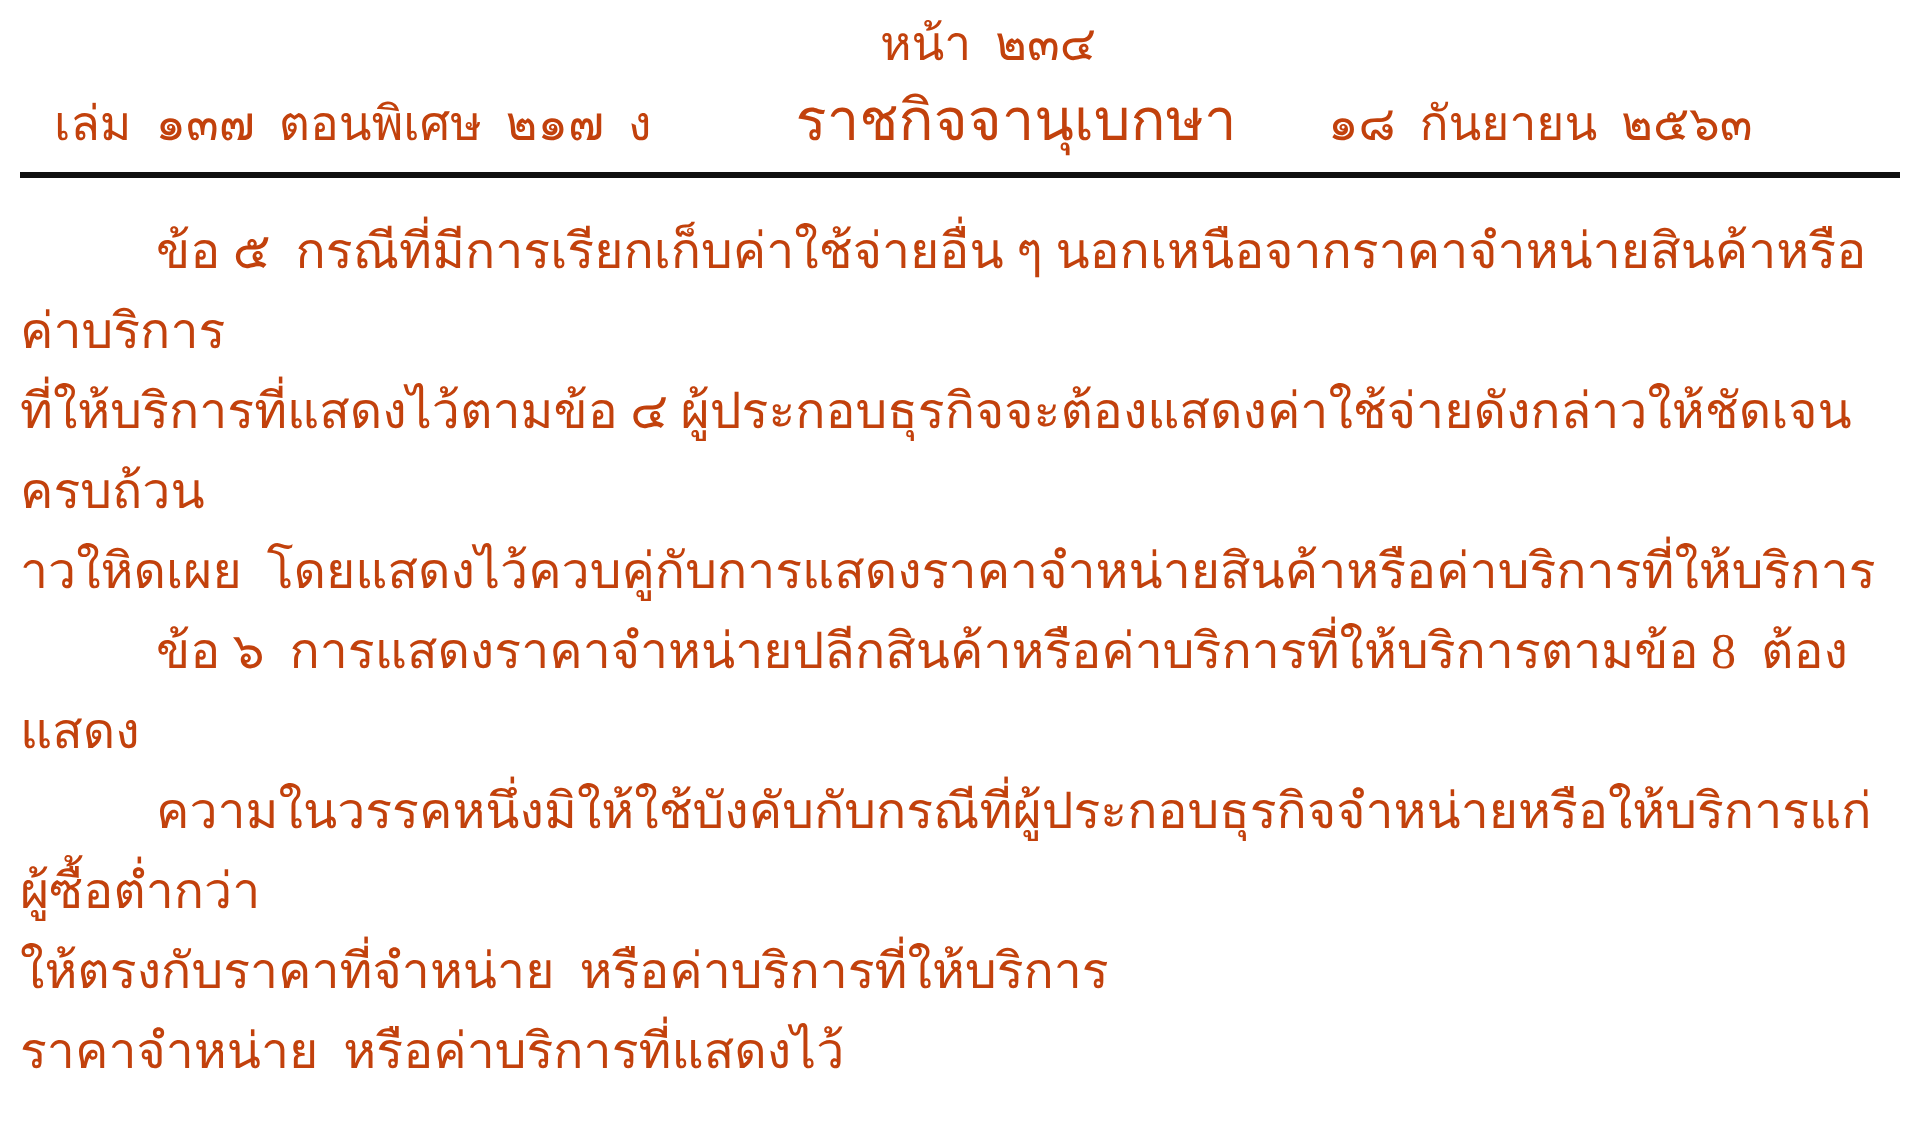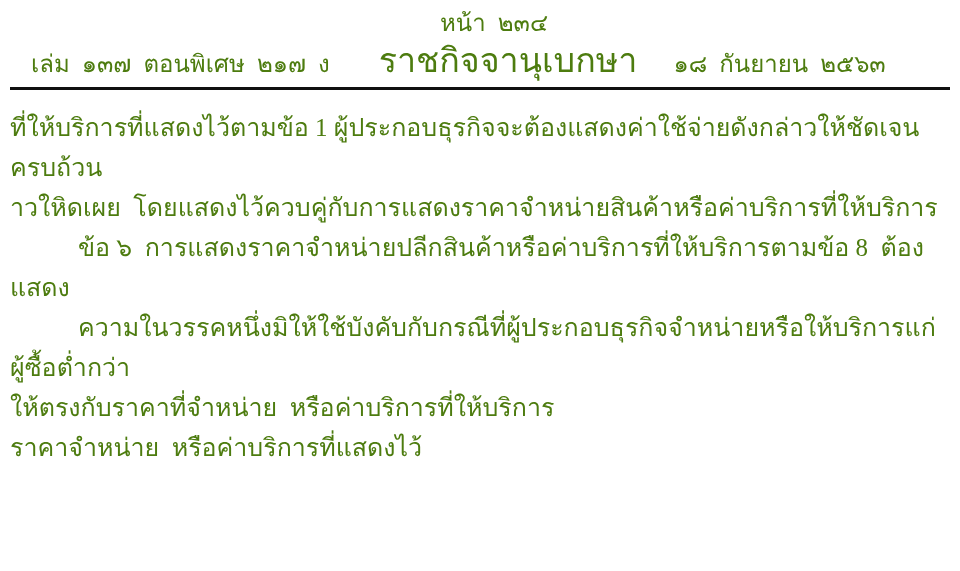--- a/index.html
+++ b/index.html
@@ -5,21 +5,21 @@
   html, body {
     margin: 0;
     padding: 0;
     background: #ffffff;
   }
   .page {
     position: relative;
     width: 960px;
     height: 571px;
     background: #ffffff;
-    color: #4d7c0f;
+    color: #c2410c;
     font-family: "Liberation Serif", "DejaVu Serif", serif;
     overflow: hidden;
     box-sizing: border-box;
     padding: 4px 10px 0 10px;
   }
   
   .page-no {
     text-align: center;
     font-size: 24px;
     line-height: 38px;
@@ -28,22 +28,22 @@
     transform: translateX(14px);
   }
   .masthead {
     display: grid;
     grid-template-columns: 1fr auto 1fr;
     align-items: baseline;
     font-size: 24px;
     line-height: 38px;
     white-space: pre-wrap;
   }
-  .masthead .vol   { text-align: center; }
-  .masthead .title { text-align: center; font-size: 34px; transform: translateX(28px); }
+  .masthead .vol   { text-align: left; margin-left: 17px; }
+  .masthead .title { text-align: center; font-size: 29px; transform: translateX(28px); }
   .masthead .date  { text-align: center; }
   .rule {
     border-bottom: 3px solid #101010;
     margin-top: 4px;
   }
   
   .doc-body {
     margin-top: 18px;
     font-size: 25px;
   }
@@ -64,21 +64,22 @@
     <div class="page-no">หน้า  ๒๓๔</div>
     <div class="masthead">
       <span class="vol">เล่ม  ๑๓๗  ตอนพิเศษ  ๒๑๗  ง</span>
       <span class="title">ราชกิจจานุเบกษา</span>
       <span class="date">๑๘  กันยายน  ๒๕๖๓</span>
     </div>
     <div class="rule"></div>
   </header>
 
   <main class="doc-body">
-    <div class="line">ที่ให้บริการที่แสดงไว้ตามข้อ 1 ผู้ประกอบธุรกิจจะต้องแสดงค่าใช้จ่ายดังกล่าวให้ชัดเจนครบถ้วน</div>
+    <div class="line indent">ข้อ ๕  กรณีที่มีการเรียกเก็บค่าใช้จ่ายอื่น ๆ นอกเหนือจากราคาจำหน่ายสินค้าหรือค่าบริการ</div>
+    <div class="line">ที่ให้บริการที่แสดงไว้ตามข้อ ๔ ผู้ประกอบธุรกิจจะต้องแสดงค่าใช้จ่ายดังกล่าวให้ชัดเจนครบถ้วน</div>
     <div class="line">าวใหิดเผย  โดยแสดงไว้ควบคู่กับการแสดงราคาจำหน่ายสินค้าหรือค่าบริการที่ให้บริการ</div>
     <div class="line indent">ข้อ ๖  การแสดงราคาจำหน่ายปลีกสินค้าหรือค่าบริการที่ให้บริการตามข้อ 8  ต้องแสดง</div>
     <div class="line indent">ความในวรรคหนึ่งมิให้ใช้บังคับกับกรณีที่ผู้ประกอบธุรกิจจำหน่ายหรือให้บริการแก่ผู้ซื้อต่ำกว่า</div>
     <div class="line">ให้ตรงกับราคาที่จำหน่าย  หรือค่าบริการที่ให้บริการ</div>
     <div class="line">ราคาจำหน่าย  หรือค่าบริการที่แสดงไว้</div>
   </main>
 
 </div>
 
 </body></html>

